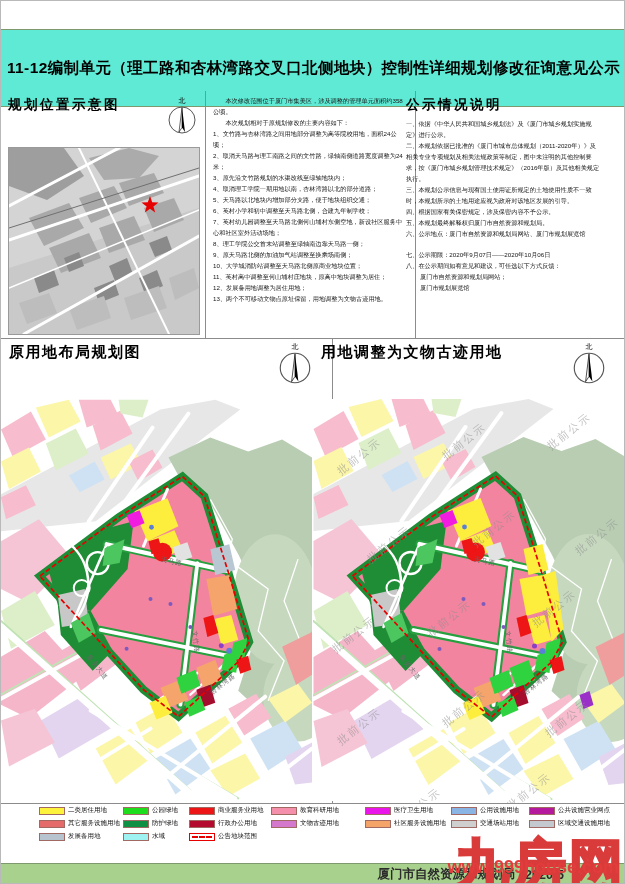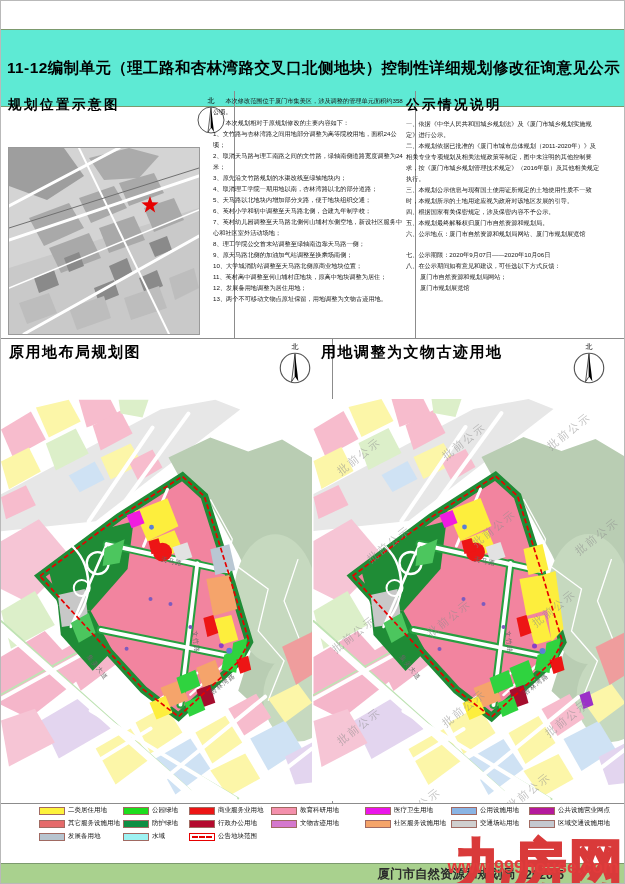--- a/index.html
+++ b/index.html
@@ -8,21 +8,21 @@
   
   .topstrip{position:absolute;left:0;top:0;width:625px;height:12px;background:#fff;}
   .banner{position:absolute;left:0;top:12px;width:625px;height:78px;background:#5eead4;
           border-top:1px solid #7c9a6e;border-bottom:1px solid #7c9a6e;box-sizing:border-box;
           display:flex;align-items:center;justify-content:center;margin-top:16px;}
   .banner h1{margin:0;font-size:15.5px;font-weight:bold;color:#000;letter-spacing:0.4px;white-space:nowrap;}
   
   .cols{position:absolute;left:0;top:90px;width:625px;height:248px;border-bottom:1px solid #8c8c8c;box-sizing:border-box;}
   .col{position:absolute;top:0;height:248px;box-sizing:border-box;}
   .col h2{margin:5px 0 3px 7px;font-size:13.5px;font-weight:bold;letter-spacing:2.5px;color:#000;}
-  .col-loc{left:0;width:234px;border-right:1px solid #8c8c8c;}
+  .col-loc{left:0;width:205px;border-right:1px solid #8c8c8c;}
   .col-mod{left:205px;width:210px;border-right:1px solid #8c8c8c;}
   .col-notice{left:398px;width:210px;}
   .tline{font-size:6.2px;line-height:11px;color:#151515;padding:0 7px;}
   .tline.indent1{text-indent:2em;}
   .tline.indent2{padding-left:21px;}
   .tline.gaptop{margin-top:10px;}
   .mod-body{margin-top:4px;}
   
   .compass{position:absolute;width:34px;text-align:center;}
   .compass .n{display:block;font-size:7px;line-height:8px;color:#000;}

